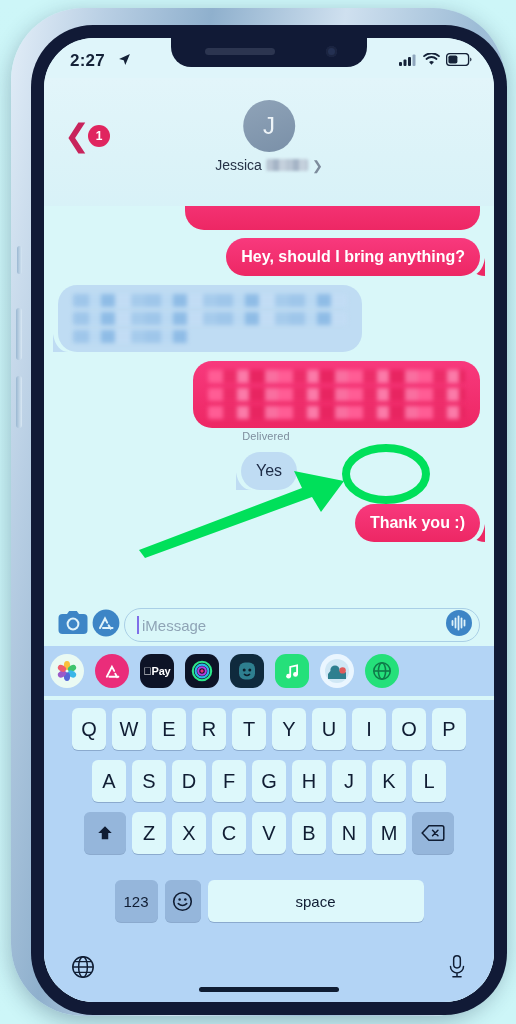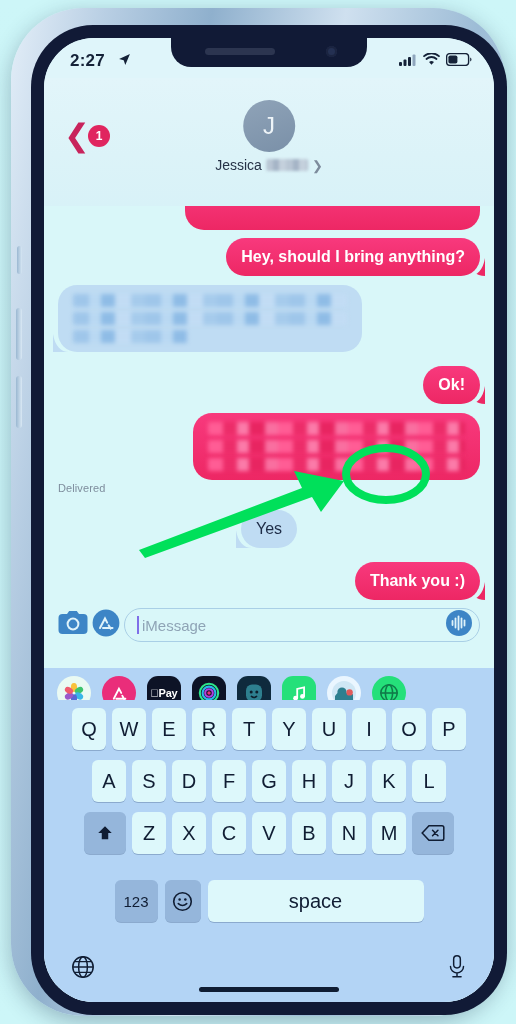--- a/index.html
+++ b/index.html
@@ -185,22 +185,22 @@
     display:flex; justify-content:flex-end;
     margin-bottom: 8px;
   }
   .clipped-top .bubble {
     border-radius: 19px; padding-top: 0; padding-bottom: 9px;
     margin-top: -18px;
   }
 
   
   .delivered-row {
-    display:flex; justify-content:flex-start;
-    margin-top: -2px; margin-bottom: 16px; padding-right: 6px;
+    display:flex; justify-content:center;
+    margin-top: -2px; margin-bottom: 10px; padding-right: 6px;
   }
   .delivered {
     font-size: 11px; color:#7e8d9d; letter-spacing:.1px;
     position: relative; z-index: 3;
   }
 
   
   .annot { position:absolute; inset:0; pointer-events:none; z-index: 22; }
 
   
@@ -217,24 +217,24 @@
     border:1px solid #a9cfe6; border-radius:17px;
     display:flex; align-items:center;
     padding: 0 6px 0 12px;
     background: transparent;
   }
   .caret { width:2px; height:18px; background:#7f6fe8; margin-right:3px; }
   .placeholder { flex:1; font-size:15px; color:#8fa4b6; }
 
   
   .appstrip {
-    position:absolute; left:0; right:0; bottom:284px; height:50px;
+    position:absolute; left:0; right:0; bottom:306px; height:50px;
     background:#b3d4f5;
     display:flex; align-items:center; gap:11px;
-    padding: 0 13px;
+    padding: 0 6px;
     z-index: 26;
     overflow:hidden;
   }
   .app-ic { flex:none; width:34px; height:34px; border-radius:11px;
     display:flex; align-items:center; justify-content:center; }
 
   
   .keyboard {
     position:absolute; left:0; right:0; bottom:0; height:302px;
     background:#b3d4f5;
@@ -247,21 +247,21 @@
     width:34px; height:42px; border-radius:6px;
     background:#ddf8fb;
     display:flex; align-items:center; justify-content:center;
     font-size:20px; color:#101d33;
     box-shadow: 0 1px 0 rgba(90,120,160,.45);
   }
   .krow.r2 .key { width:34px; }
   .key.wide-fn { width:42px; background:#95b6db; }
   .key.num { width:43px; height:42px; background:#95b6db; font-size:15px; }
   .key.emoji { width:36px; height:42px; background:#95b6db; font-size:18px; }
-  .key.space { flex:1; max-width:216px; height:42px; font-size:20px; }
+  .key.space { flex:1; max-width:216px; height:42px; font-size:15px; }
   .key.return { width:97px; height:42px; background:#95b6db; font-size:15px; }
   .krow.r4 { gap:7px; padding: 16px 10px; }
   .kbar-bottom {
     display:flex; align-items:center; justify-content:space-between;
     padding: 6px 26px 0 26px;
   }
   .home-indicator {
     position:absolute; left:50%; transform:translateX(-50%);
     bottom: 10px; width:140px; height:5px; border-radius:3px;
     background:#101d33;
@@ -351,23 +351,20 @@
         <div class="row in">
           <div class="bubble in blur-in" style="width:72%;">
             <div class="blur-lines">
               <div class="blur-line"></div>
               <div class="blur-line"></div>
               <div class="blur-line" style="width:42%;"></div>
             </div>
           </div>
         </div>
 
-        <div class="row out" style="margin-top:14px;">
-          <div class="bubble out">Ok!</div>
-        </div>
 
         <div class="row out" style="margin-bottom:4px;">
           <div class="bubble out no-tail blur-out" style="width:68%;">
             <div class="blur-lines">
               <div class="blur-line"></div>
               <div class="blur-line"></div>
               <div class="blur-line"></div>
             </div>
           </div>
         </div>

